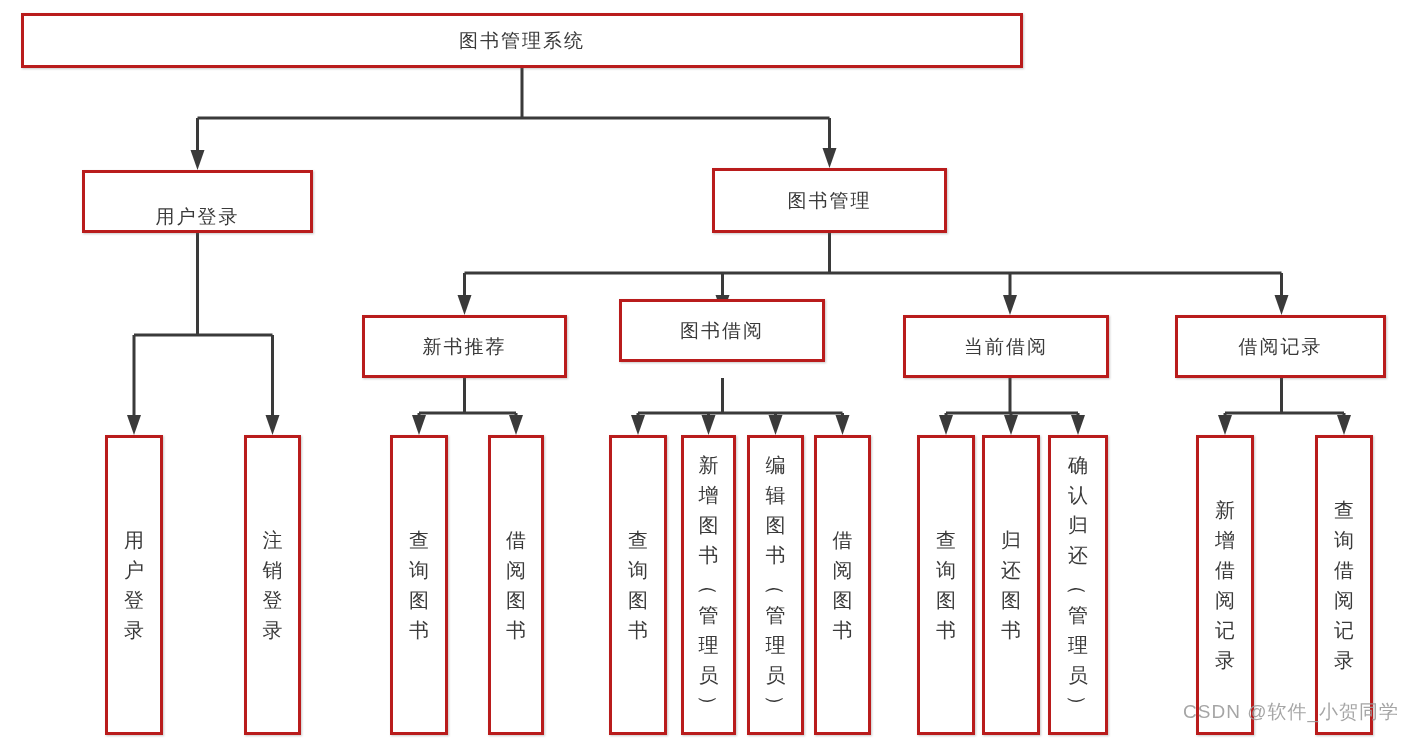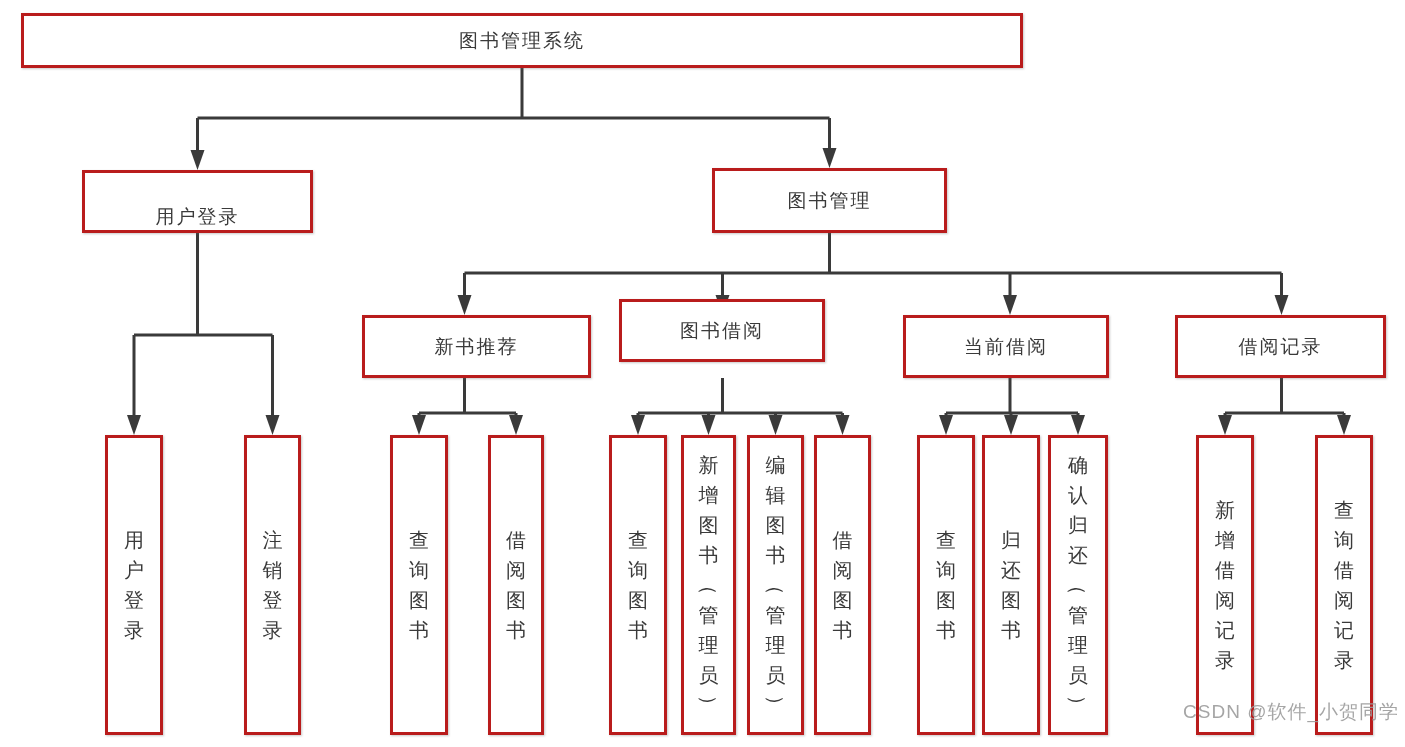--- a/index.html
+++ b/index.html
@@ -67,21 +67,21 @@
     <span>图书管理系统</span>
   </div>
 
   <div class="node h-node" style="left:82px; top:170px; width:231px; height:63px;align-items:flex-end;">
     <span>用户登录</span>
   </div>
   <div class="node h-node" style="left:712px; top:168px; width:235px; height:65px;">
     <span>图书管理</span>
   </div>
 
-  <div class="node h-node" style="left:362px; top:315px; width:229px; height:63px;">
+  <div class="node h-node" style="left:362px; top:315px; width:205px; height:63px;">
     <span>新书推荐</span>
   </div>
   <div class="node h-node" style="left:619px; top:299px; width:206px; height:63px;">
     <span>图书借阅</span>
   </div>
   <div class="node h-node" style="left:903px; top:315px; width:206px; height:63px;">
     <span>当前借阅</span>
   </div>
   <div class="node h-node" style="left:1175px; top:315px; width:211px; height:63px;">
     <span>借阅记录</span>

